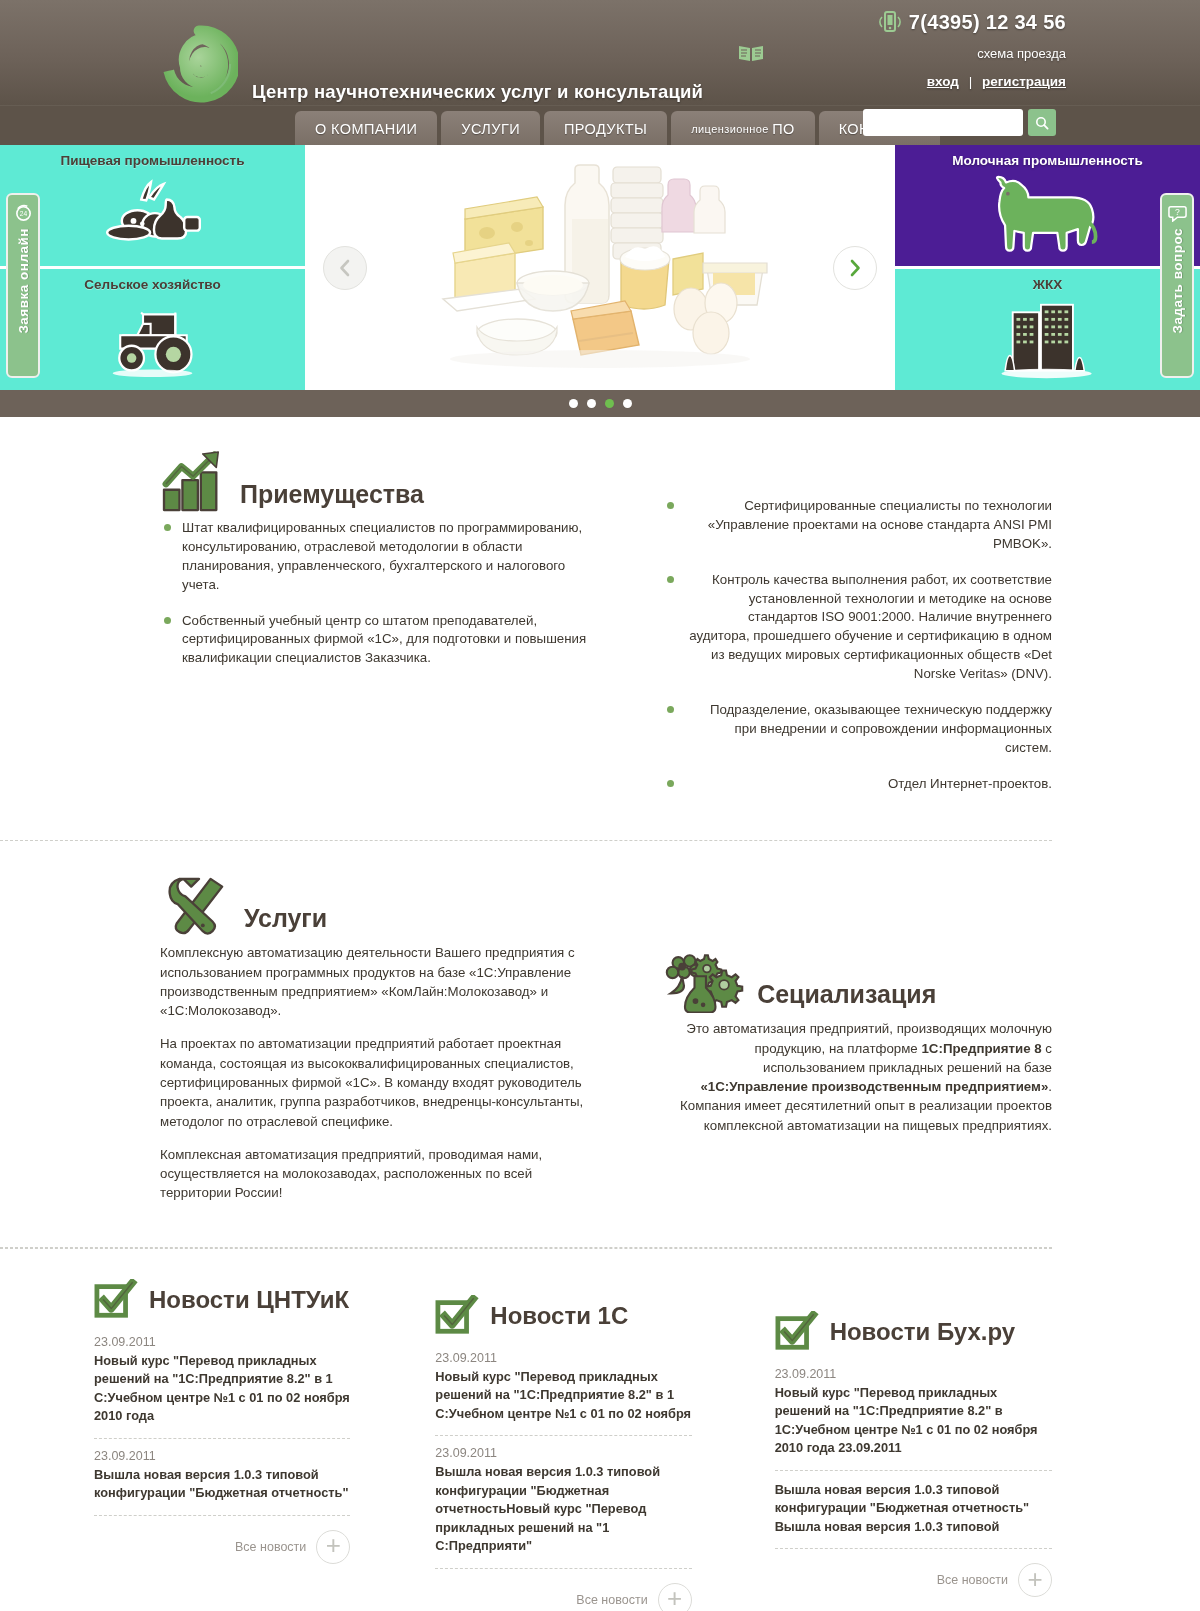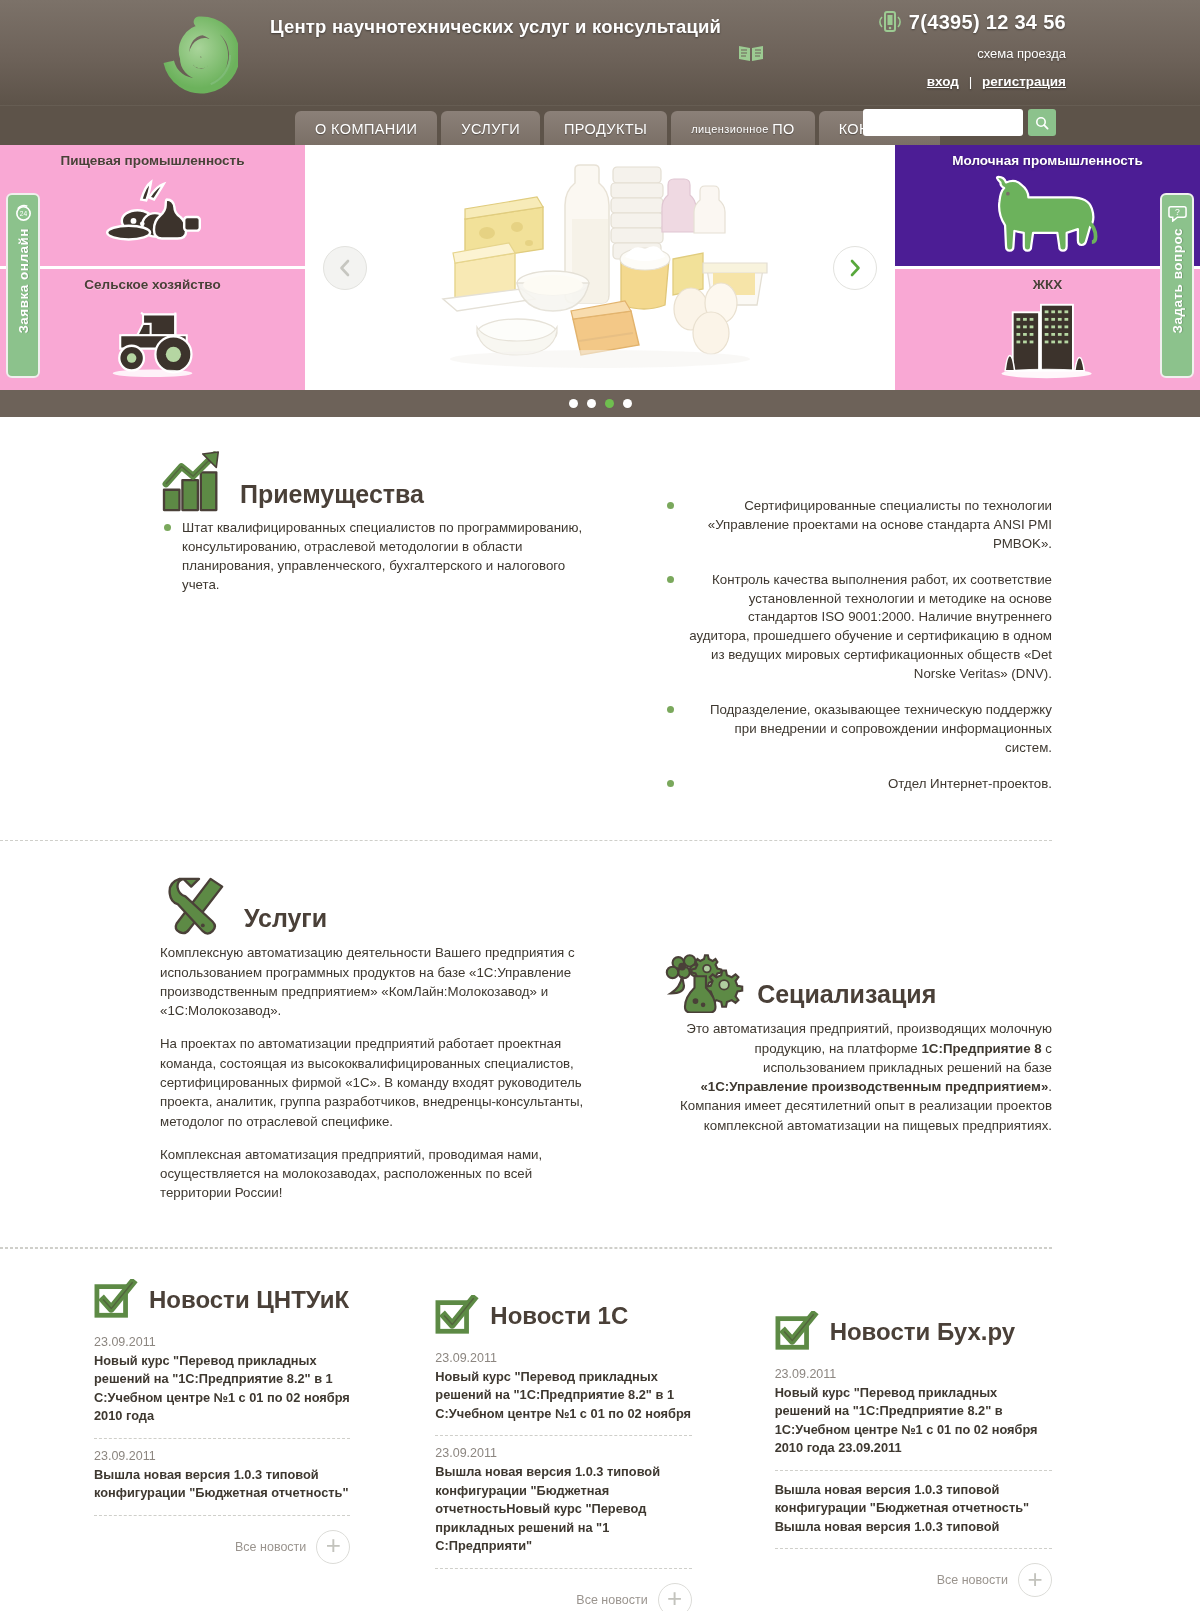--- a/index.html
+++ b/index.html
@@ -11,22 +11,22 @@
   }
   body { width: 1200px; position: relative; overflow-x: hidden; }
 
   
   .header {
     height: 105px;
     background: linear-gradient(to bottom, #7c7269 0%, #6d6259 55%, #5d5349 100%);
     position: relative;
   }
   .logo-wrap {
-    position: absolute; left: 160px; top: 16px;
-    display: flex; align-items: flex-start; gap: 32px;
+    position: absolute; left: 160px; top: 25px;
+    display: flex; align-items: flex-end; gap: 14px;
   }
   .logo-spiral { width: 78px; height: 78px; display:block; }
   .site-title {
     color: #ffffff; font-size: 18.5px; font-weight: bold;
     letter-spacing: .2px; text-shadow: 0 1px 2px rgba(0,0,0,.45);
     white-space: nowrap;
   }
   .header-right {
     position: absolute; right: 134px; top: 9px;
     text-align: right; width: 330px;
@@ -68,21 +68,21 @@
     background: #8cc28c; cursor:pointer; display:flex; align-items:center; justify-content:center;
   }
 
   
   .slider { position: relative; height: 245px; background: #ffffff; display:flex; }
   .slider-side { width: 305px; display:flex; flex-direction:column; }
   .side-panel {
     flex: 1; position: relative; display:flex; flex-direction:column;
     align-items:center; justify-content:flex-start; padding-top: 8px;
   }
-  .side-panel.lt-green { background: #f9a8d4; }
+  .side-panel.lt-green { background: #5eead4; }
   .side-panel.dk-gray  { background: #4c1d95; }
   .side-panel + .side-panel { border-top: 3px solid #ffffff; }
   .side-label { font-size: 13.5px; font-weight: bold; color:#4a4038; text-shadow: 0 1px 0 rgba(255,255,255,.35); }
   .side-label.on-dark { color:#ffffff; text-shadow: 0 1px 2px rgba(0,0,0,.35); }
   .side-art { flex:1; display:flex; align-items:center; justify-content:center; width:100%; }
   .slider-main { flex:1; background:#ffffff; position:relative; overflow:hidden; }
   .slider-arrow {
     position:absolute; top: 50%; transform: translateY(-50%);
     width: 44px; height: 44px; border-radius:50%;
     background: #f3f3f1; border: 1px solid #e2e2de;
@@ -442,20 +442,21 @@
               <rect x="42" y="22" width="16" height="39"></rect>
             </g>
             <path d="M6 34 L22 16 L34 26 L56 4" fill="none" stroke="#5d8a45" stroke-width="7" stroke-linejoin="round" stroke-linecap="round"></path>
             <path d="M6 34 L22 16 L34 26 L56 4" fill="none" stroke="#4a4038" stroke-width="1.6" stroke-linejoin="round" opacity=".45"></path>
             <path d="M44 3 L60 1 L58 17 z" fill="#5d8a45" stroke="#4a4038" stroke-width="1.6" stroke-linejoin="round"></path>
           </svg>
           <div class="blk-title">Приемущества</div>
         </div>
         <ul class="bullets">
           <li>Штат квалифицированных специалистов по программированию, консультированию, отраслевой методологии в области планирования, управленческого, бухгалтерского и налогового учета.</li>
+          <li>Собственный учебный центр со штатом преподавателей, сертифицированных фирмой «1С», для подготовки и повышения квалификации специалистов Заказчика.</li>
         </ul>
       </div>
       <div class="col-r" style="padding-top:46px">
         <ul class="bullets">
           <li>Сертифицированные специалисты по технологии «Управление проектами на основе стандарта ANSI PMI PMBOK».</li>
           <li>Контроль качества выполнения работ, их соответствие установленной технологии и методике на основе стандартов ISO 9001:2000. Наличие внутреннего аудитора, прошедшего обучение и сертификацию в одном из ведущих мировых сертификационных обществ «Det Norske Veritas» (DNV).</li>
           <li>Подразделение, оказывающее техническую поддержку при внедрении и сопровождении информационных систем.</li>
           <li>Отдел Интернет-проектов.</li>
         </ul>
       </div>

